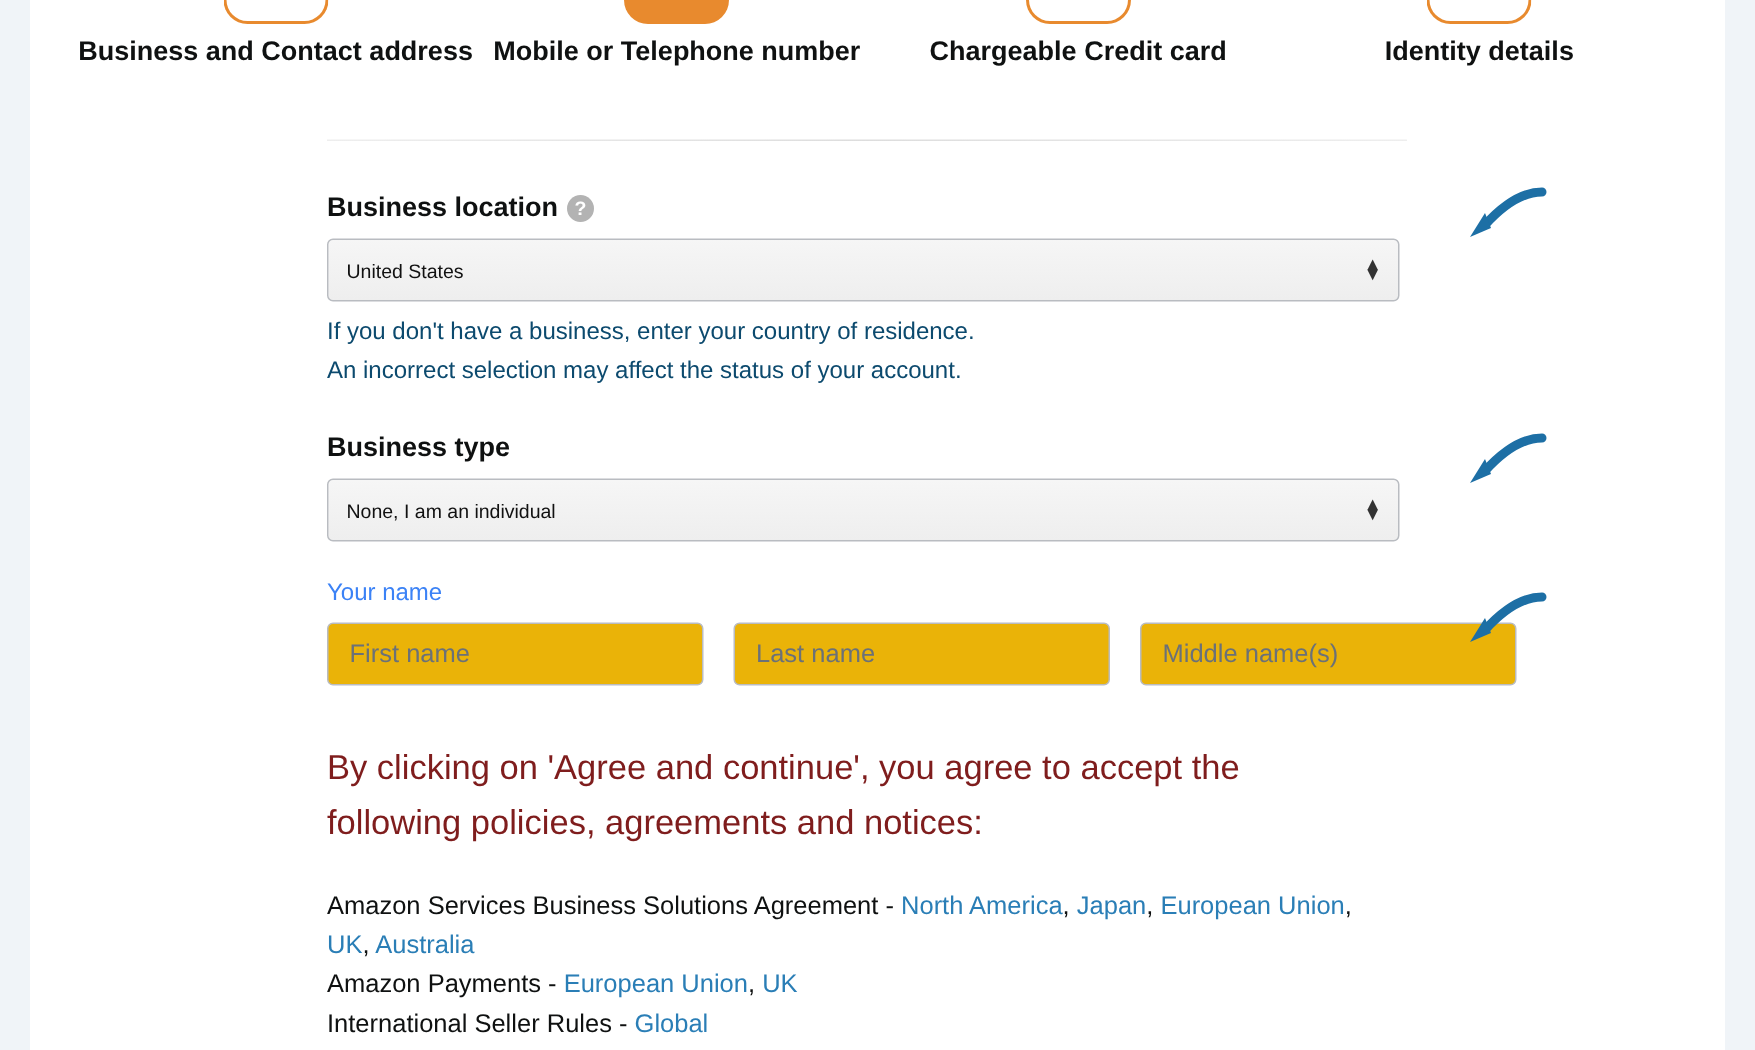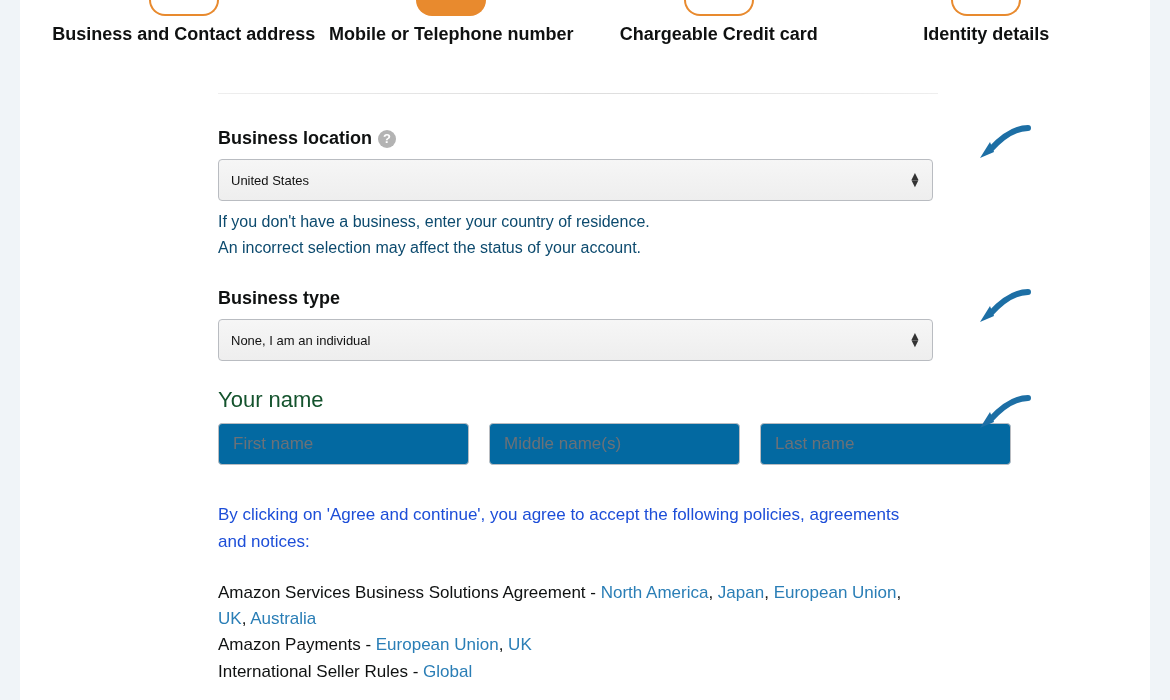--- a/index.html
+++ b/index.html
@@ -57,23 +57,23 @@
     .field-label {
       font-size: 18px;
       font-weight: 700;
       color: #0f1111;
       display: inline-flex;
       align-items: center;
       gap: 6px;
       margin-bottom: 10px;
     }
     .field-label-reg {
-      font-size: 22px;
+      font-size: 16px;
       font-weight: 400;
-      color: #14532d;
+      color: #3b82f6;
       margin-bottom: 10px;
     }
     .help-icon {
       width: 18px;
       height: 18px;
       border-radius: 50%;
       background: #b3b3b3;
       color: #fff;
       font-size: 13px;
       display: inline-flex;
@@ -122,26 +122,26 @@
       margin-bottom: 36px;
     }
     .name-row input {
       flex: 1;
       height: 42px;
       border: 1px solid #b9bcc1;
       border-radius: 4px;
       padding: 0 14px;
       font-size: 17px;
       color: #111;
-      background: #0369a1;
+      background: #eab308;
     }
     .name-row input::placeholder { color: #6b7178; }
     .agree {
-      font-size: 17px;
-      color: #1d4ed8;
+      font-size: 23px;
+      color: #7f1d1d;
       line-height: 1.6;
       margin-bottom: 24px;
       width: 700px;
     }
     .agreements {
       font-size: 17px;
       line-height: 1.55;
       color: #0f1111;
     }
     .agreements a { color: #2a7eb6; text-decoration: none; text-align: center; }
@@ -203,22 +203,22 @@
           <option>None, I am an individual</option>
         </select>
         <div class="select-caret">▲<br>▼</div>
       </div>
     </div>
 
     <div>
       <div class="field-label-reg">Your name</div>
       <div class="name-row">
         <input type="text" placeholder="First name" style="">
+        <input type="text" placeholder="Last name" style="">
         <input type="text" placeholder="Middle name(s)" style="">
-        <input type="text" placeholder="Last name" style="">
       </div>
     </div>
 
     <div class="agree">By clicking on 'Agree and continue', you agree to accept the following policies, agreements and notices:</div>
 
     <div class="agreements">
       <div>
         <span>Amazon Services Business Solutions Agreement - </span><a href="#">North America</a>, <a href="#">Japan</a>, <a href="#">European Union</a>, <a href="#">UK</a>, <a href="#">Australia</a>
       </div>
       <div>

